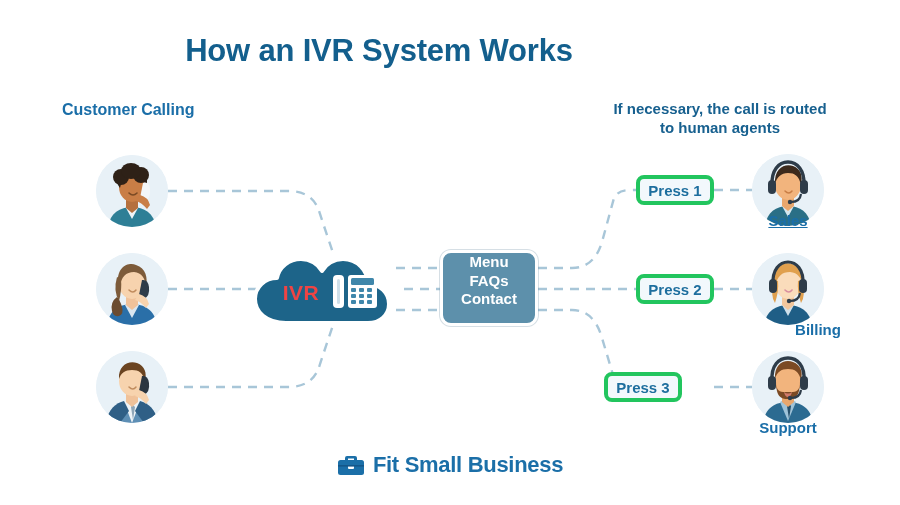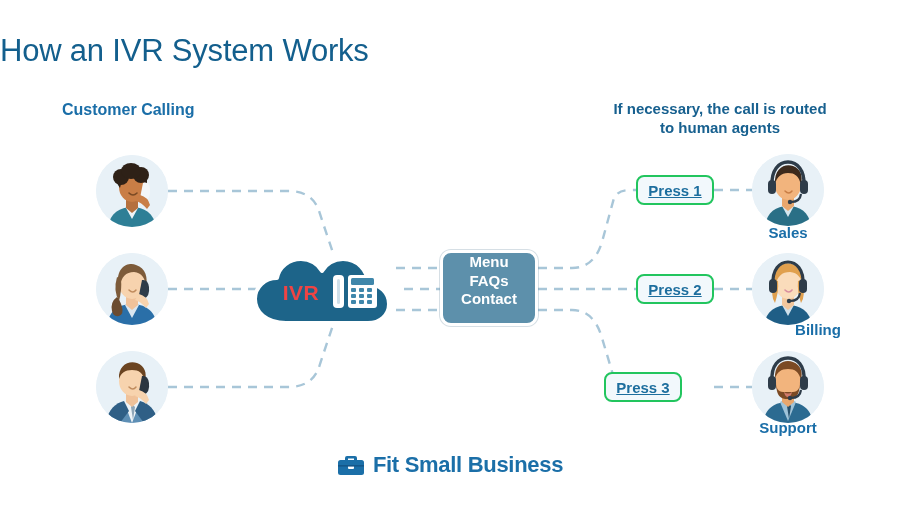--- a/index.html
+++ b/index.html
@@ -17,23 +17,23 @@
     height: 505px;
     background: #ffffff;
     overflow: hidden;
   }
   
   #title {
     position: absolute;
     left: 0;
     top: 33px;
     width: 758px;
-    text-align: left;
+    text-align: center;
     font-size: 31px;
-    font-weight: normal;
+    font-weight: bold;
     color: #135f8d;
     letter-spacing: -0.2px;
   }
   #customer-heading {
     position: absolute;
     left: 62px;
     top: 101px;
     font-size: 16px;
     font-weight: bold;
     color: #1a6ea8;
@@ -106,30 +106,29 @@
     font-size: 15px;
     font-weight: bold;
     line-height: 1.24;
   }
   
   .press-btn {
     position: absolute;
     width: 78px;
     height: 30px;
     background: #f2f8fc;
-    border: 2px solid #22c55e;
+    border: 4px solid #22c55e;
     border-radius: 8px;
     box-sizing: border-box;
     display: flex;
     align-items: center;
     justify-content: center;
     font-size: 15px;
     font-weight: bold;
     color: #1d6e9e;
-    text-decoration: underline;
   }
   
   #footer {
     position: absolute;
     left: 0;
     top: 452px;
     width: 900px;
     display: flex;
     align-items: center;
     justify-content: center;
@@ -336,21 +335,21 @@
       <path d="M23 28 C22 12 33 8 41 11 C49 14 51 21 49 29 C47 21 43 18 36 18 C29 18 25 21 23 28 Z" fill="#7b4a24"></path>
 
       <path d="M20 30 C19 14 27 7 36 7 C45 7 53 14 52 30" stroke="#2e3c49" stroke-width="3.4" fill="none"></path>
       <rect x="16" y="25" width="8" height="14" rx="4" fill="#2e3c49"></rect>
       <rect x="48" y="25" width="8" height="14" rx="4" fill="#2e3c49"></rect>
       <path d="M49 39 q-1 8 -10 8" stroke="#2e3c49" stroke-width="2.2" fill="none"></path>
       <circle cx="38" cy="47" r="2.2" fill="#2e3c49"></circle>
     </svg>
   </div>
 
-  <div class="agent-label" style="left:718px; top:224px;">Sales</div>
+  <div class="agent-label" style="left:718px; top:212px;text-decoration:underline;">Sales</div>
   <div class="agent-label" style="left:748px; top:321px;">Billing</div>
   <div class="agent-label" style="left:718px; top:419px;">Support</div>
 
   <div id="footer">
     <svg width="28" height="26" viewBox="0 0 28 26">
       <path d="M10 4 h8 a2 2 0 0 1 2 2 v2 h-3 V6.5 h-6 V8 h-3 V6 a2 2 0 0 1 2 -2 Z" fill="#1b6fa8"></path>
       <rect x="1" y="8" width="26" height="15" rx="2.5" fill="#1b6fa8"></rect>
       <rect x="11" y="13" width="6" height="4" rx="1" fill="#ffffff"></rect>
       <rect x="1" y="13" width="26" height="1.6" fill="#14578a"></rect>
     </svg>

